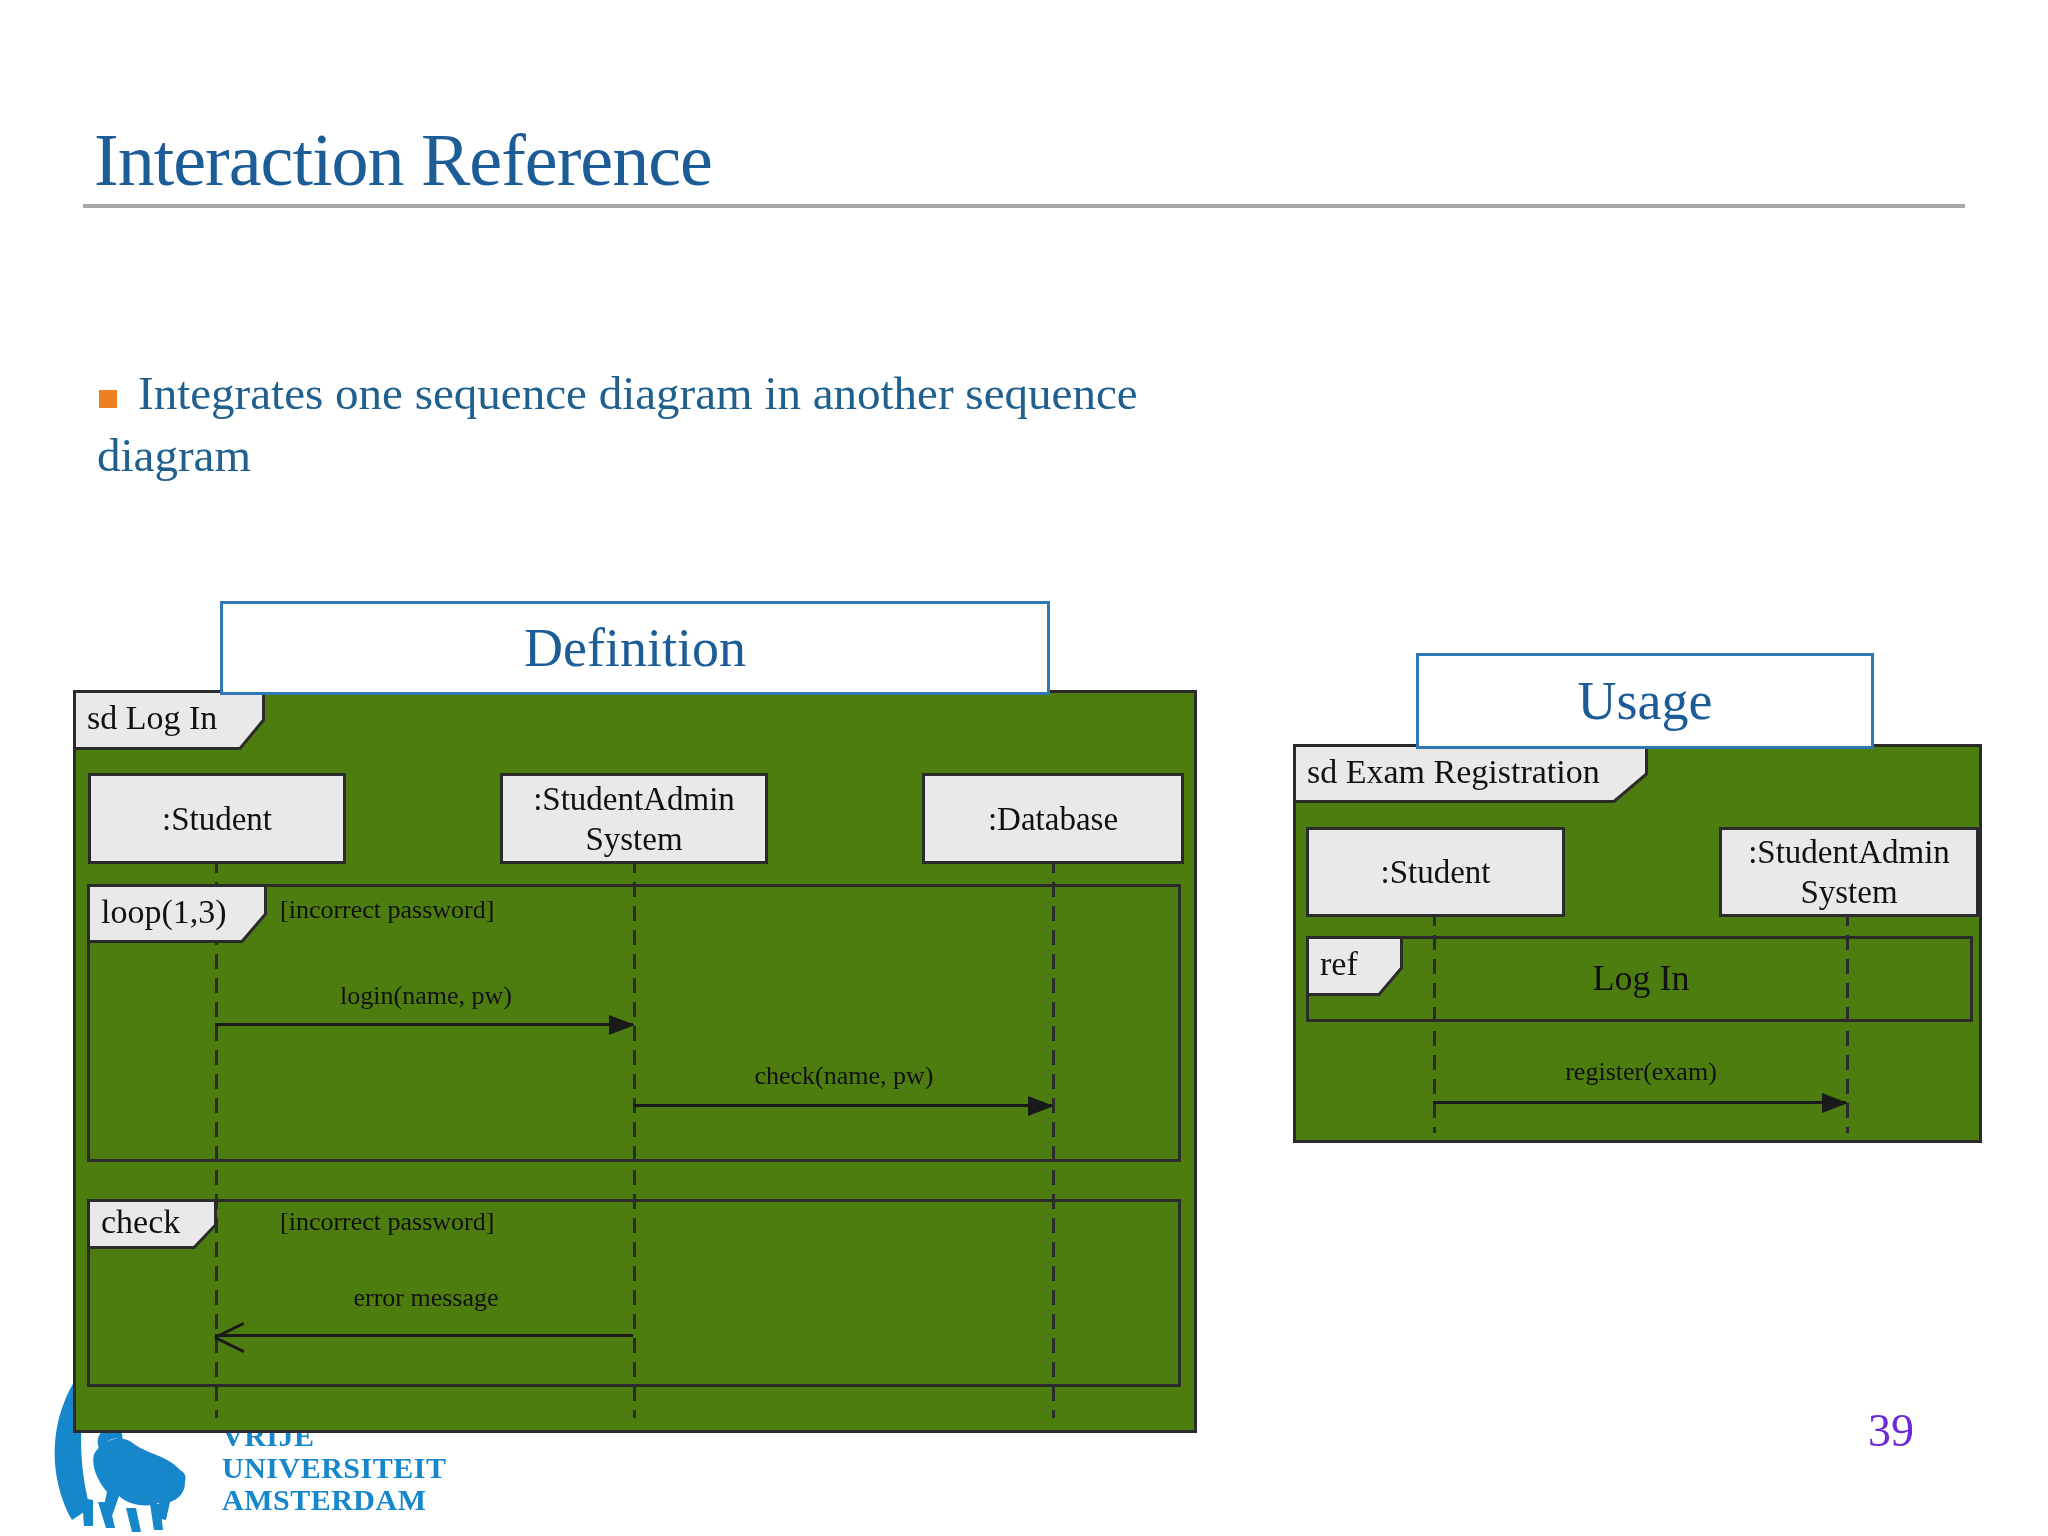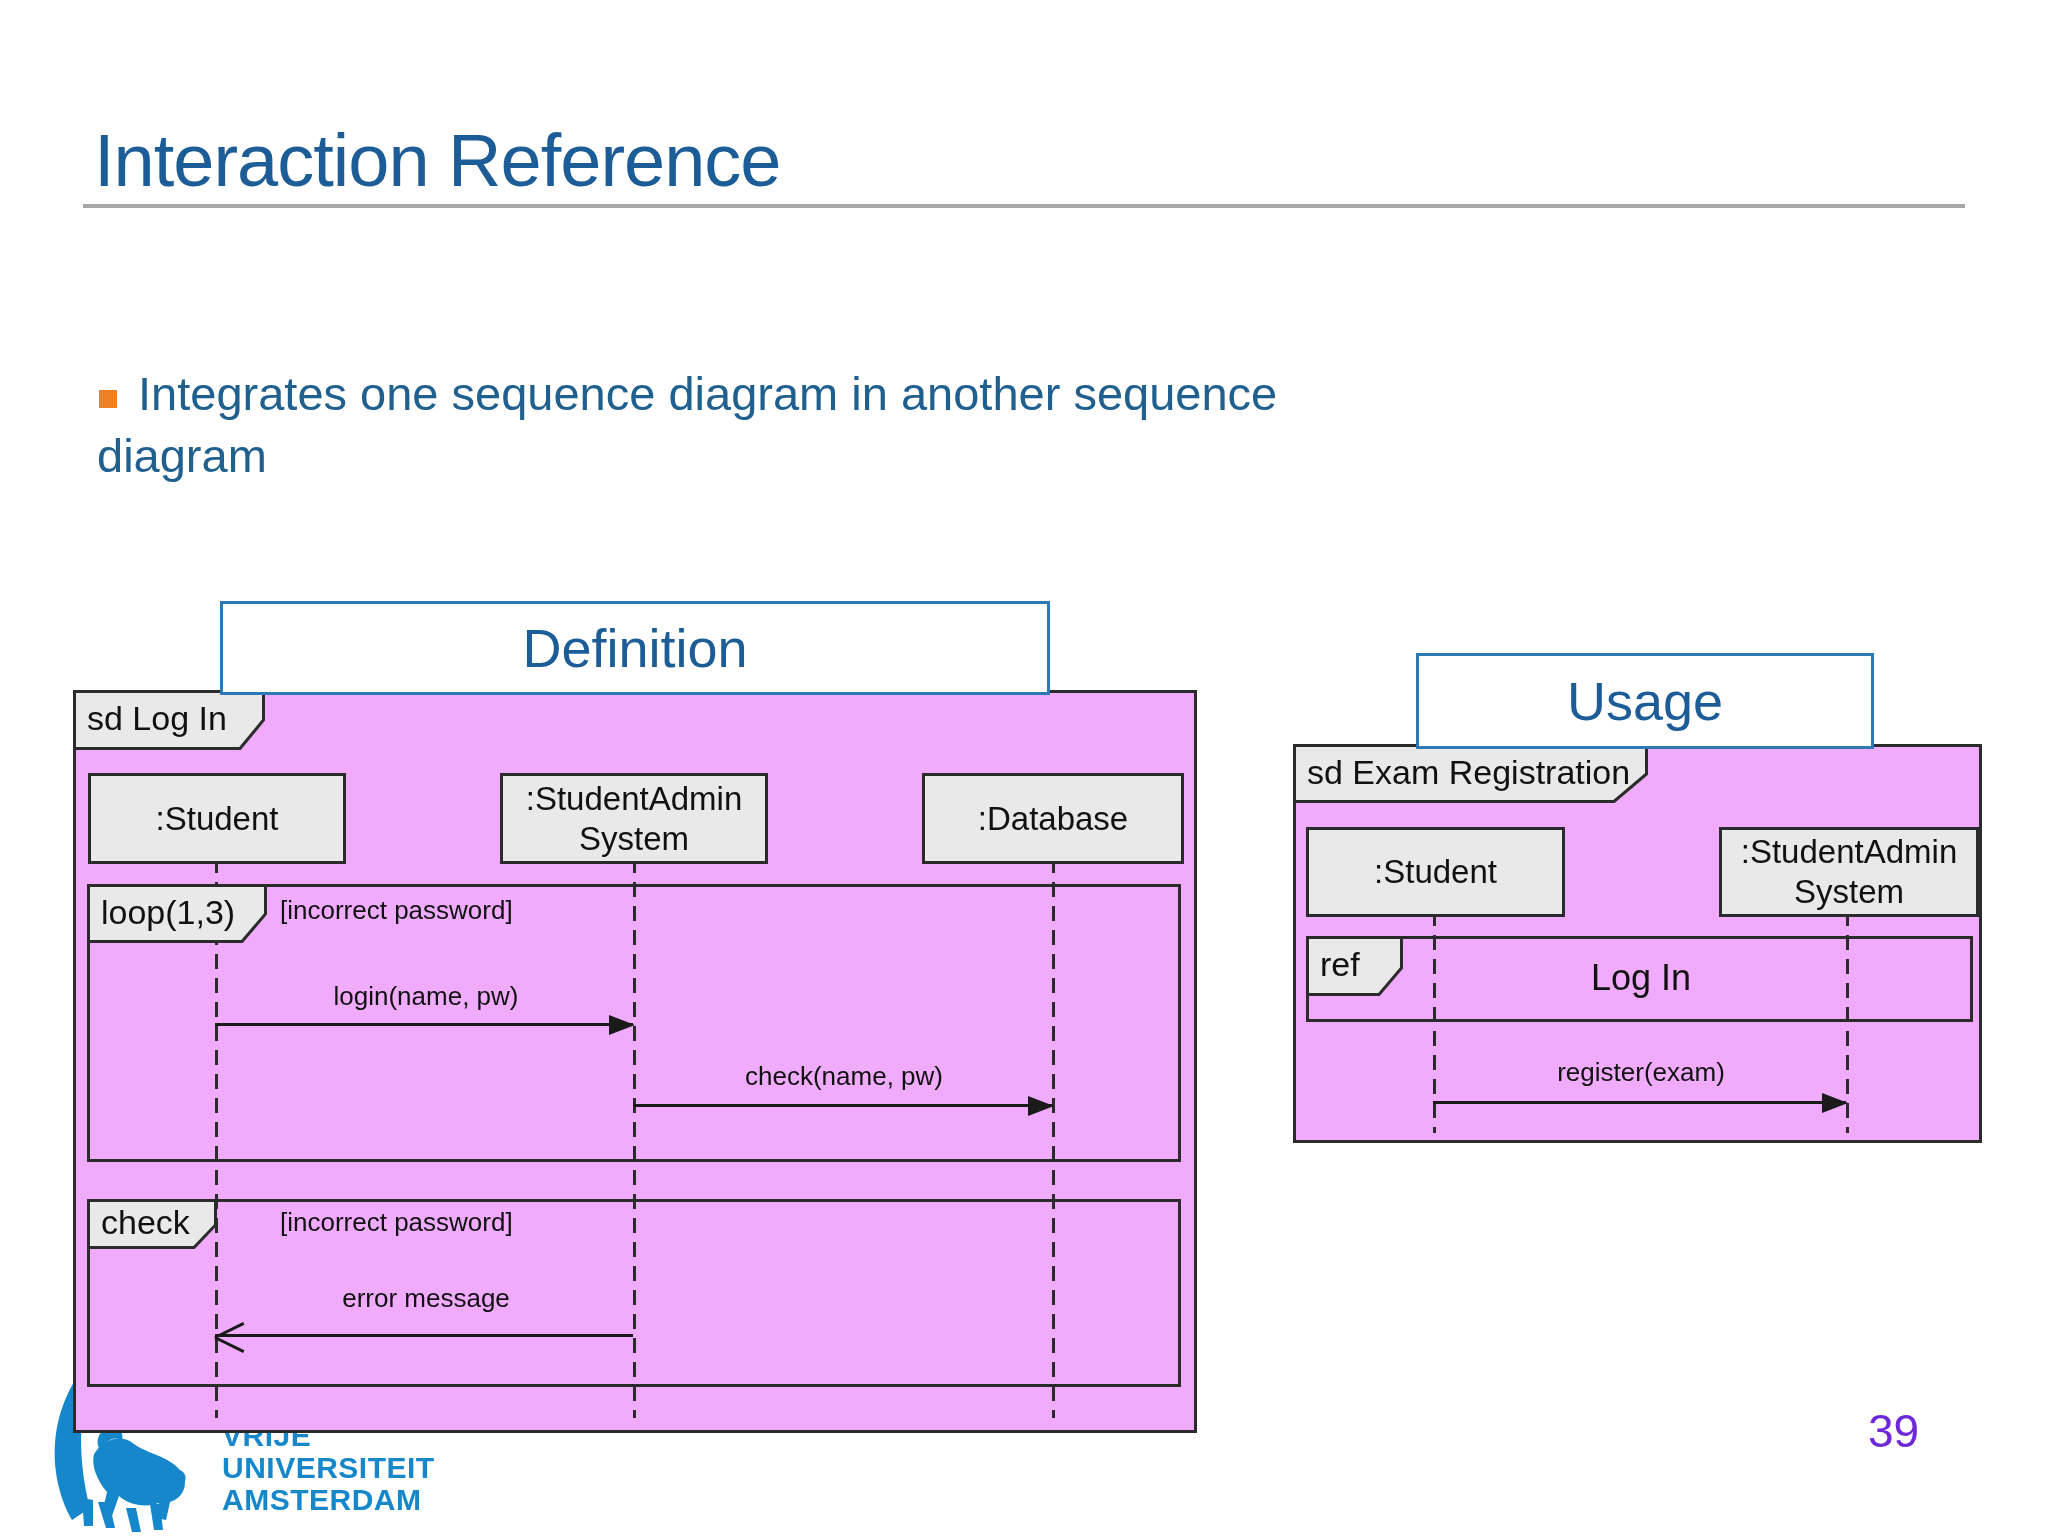--- a/index.html
+++ b/index.html
@@ -1,32 +1,32 @@
 <!DOCTYPE html>
 <html><head>
 <meta charset="utf-8">
 <style>
   html,body{margin:0;padding:0;background:#ffffff;}
   body{font-family:"Liberation Sans", sans-serif;}
-  .slide{position:relative;width:2048px;height:1536px;background:#ffffff;overflow:hidden;}
+  .slide{position:relative;width:2048px;height:1536px;background:#ffffff;overflow:hidden;font-family:Liberation Serif, serif;}
 
   .abs{position:absolute;}
 
   
   .title{font-size:74px;letter-spacing:-1px;color:#1C5C97;white-space:nowrap;}
   .rule{height:4px;background:#A8A8A8;}
   .bullet-sq{width:18px;height:18px;background:#EE7F22;}
   .bullet-text{font-size:47px;color:#20608F;white-space:nowrap;}
 
   
   .blue-label{border:3px solid #2E79B5;background:#ffffff;display:flex;align-items:center;justify-content:center;
               font-size:54px;color:#1C5C97;z-index:3;}
 
   
-  .frame{background:#f0abfc;border:3px solid #2B2B2B;z-index:1;}
+  .frame{background:#4d7c0f;border:3px solid #2B2B2B;z-index:1;}
 
   
   .head{background:#E9E9E9;border:3px solid #2B2B2B;display:flex;flex-direction:column;align-items:center;
         justify-content:center;font-size:33px;color:#111;line-height:40px;text-align:center;z-index:2;}
 
   
   .lifeline{width:3px;background:repeating-linear-gradient(180deg,#2B2B2B 0 15px,transparent 15px 24px);z-index:1;}
 
   
   .frag{border:3px solid #2B2B2B;background:transparent;z-index:2;}

